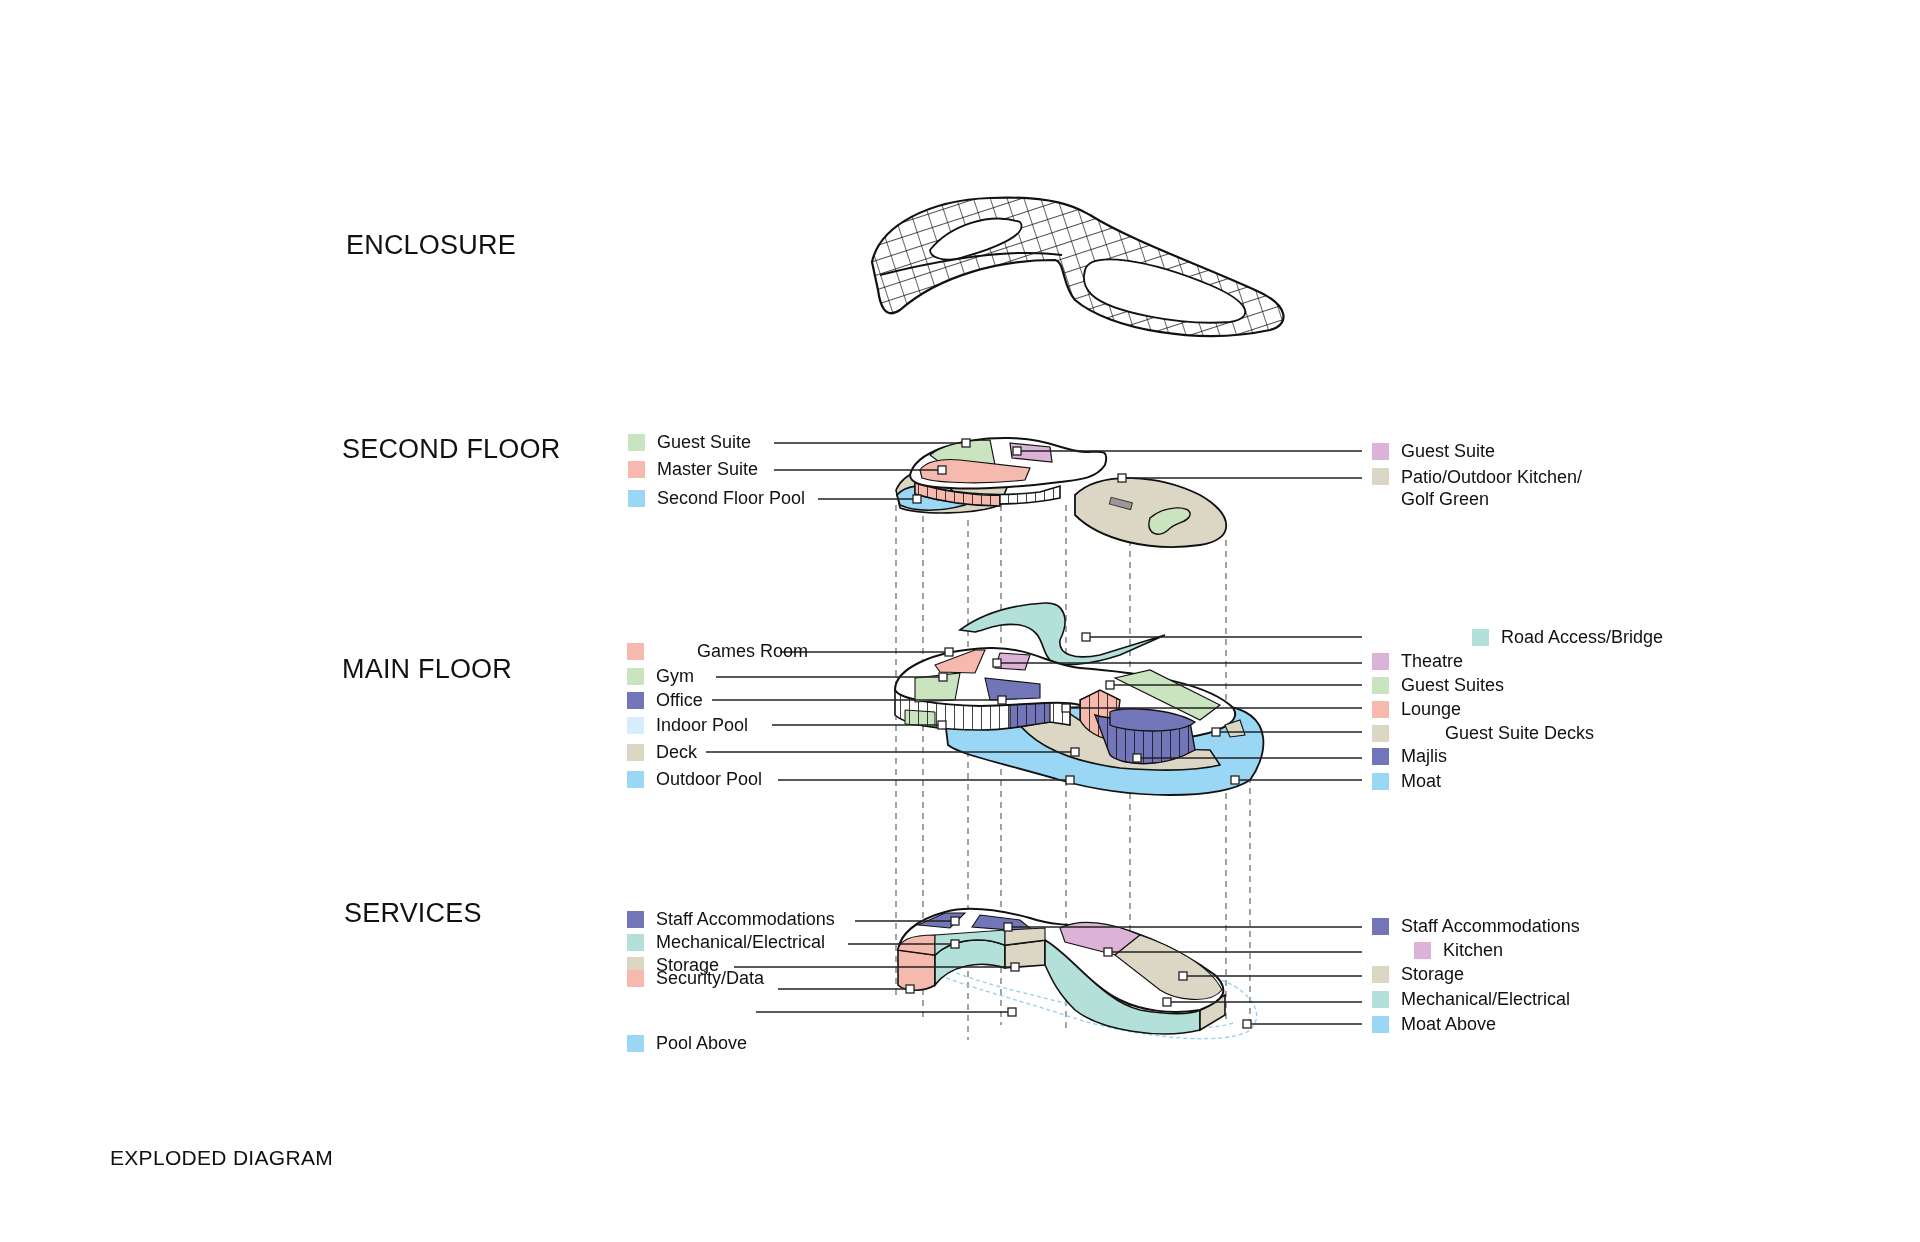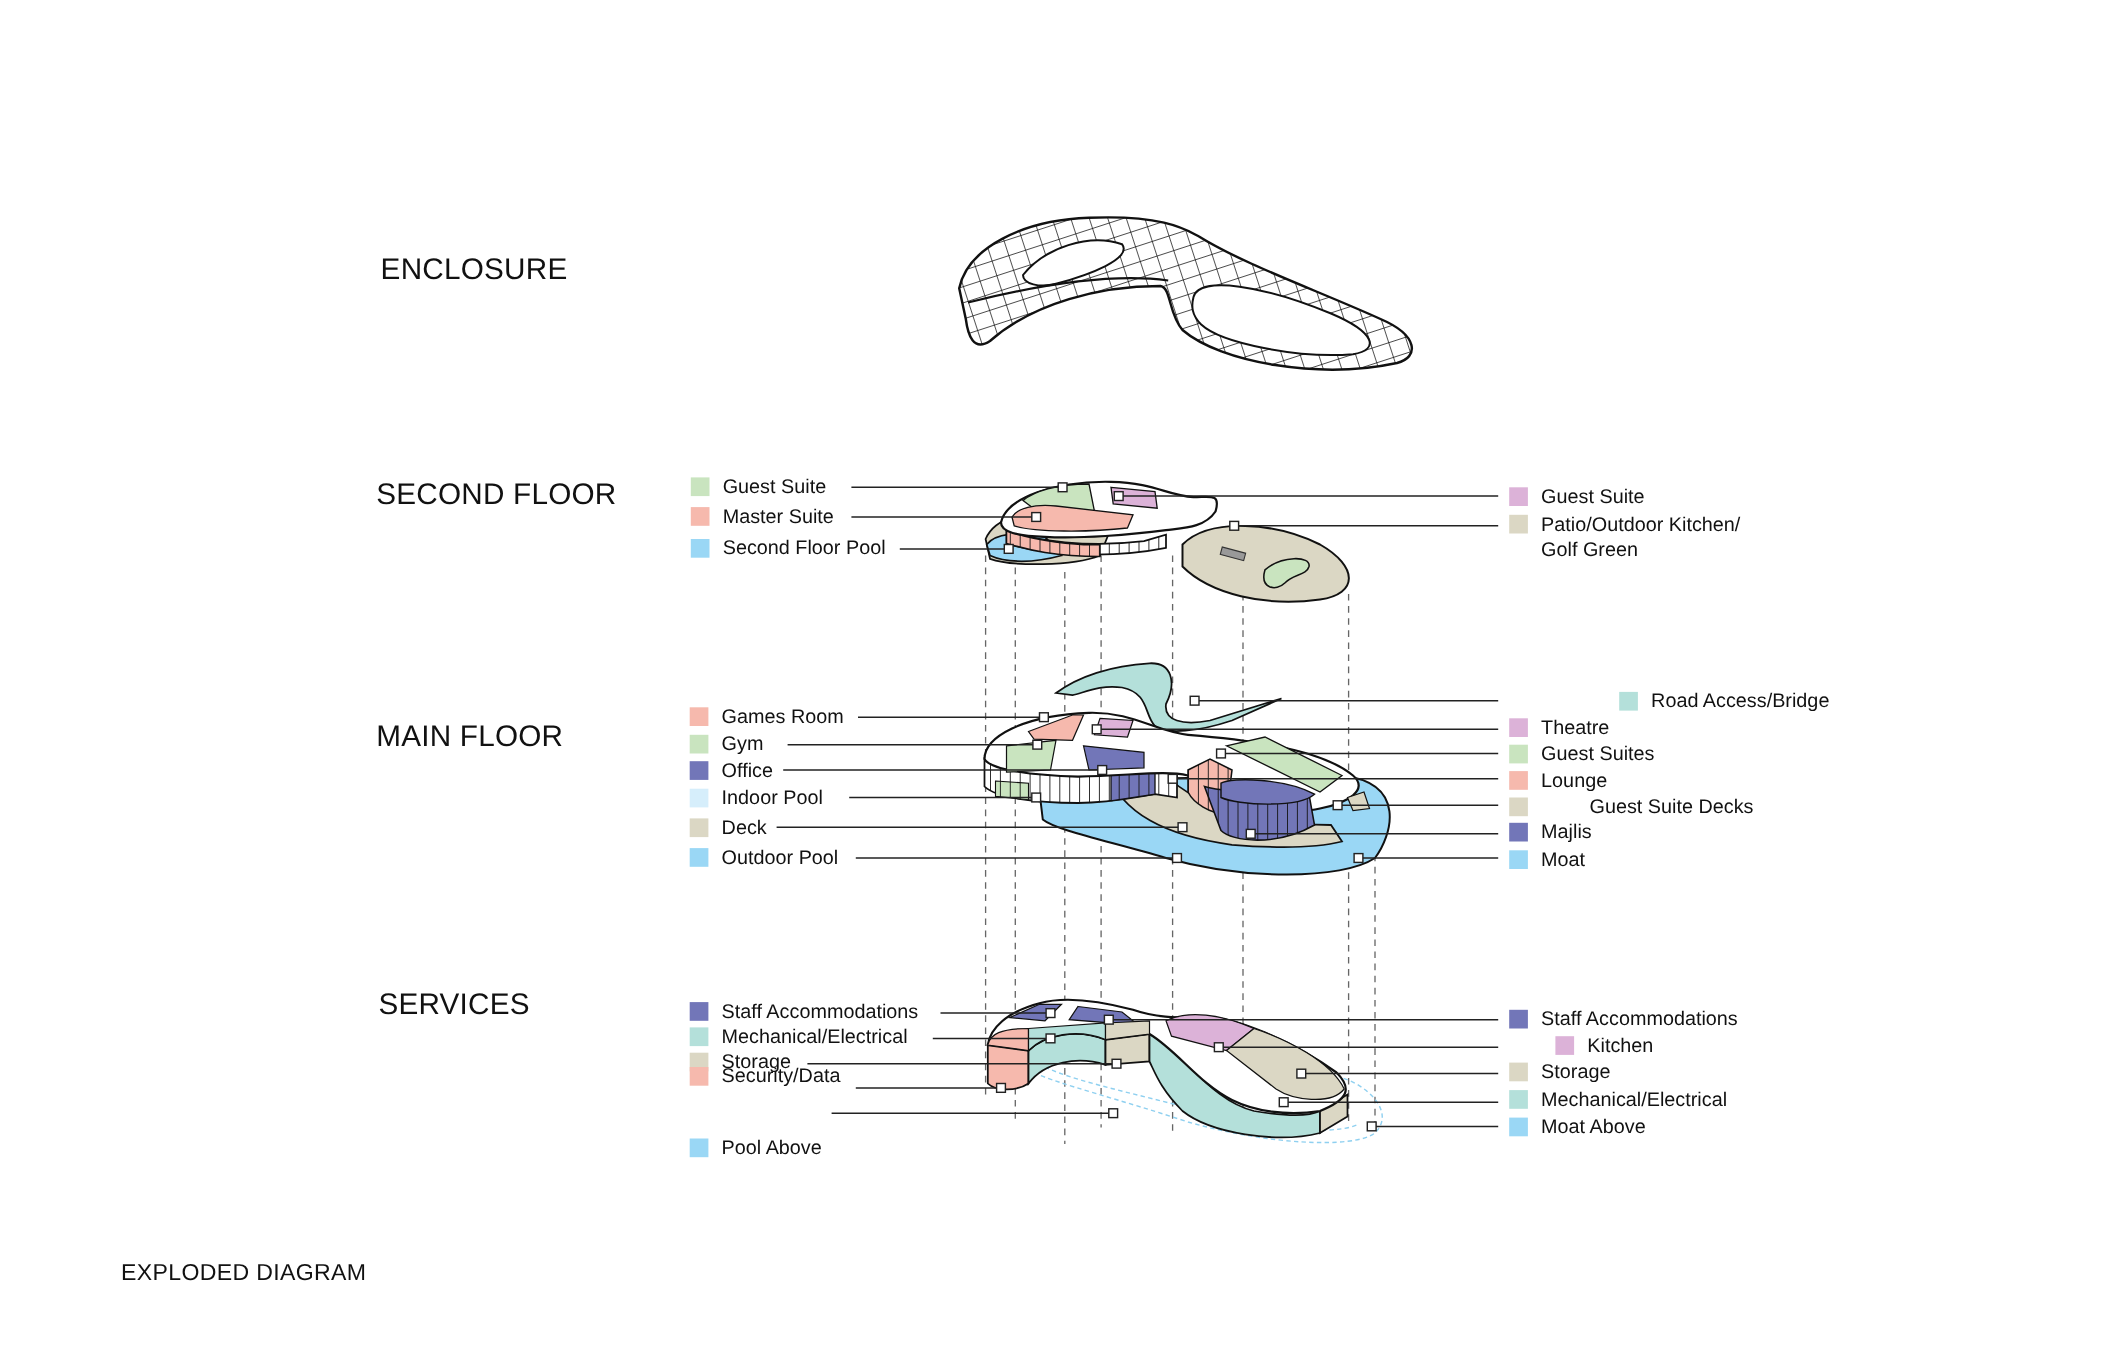--- a/index.html
+++ b/index.html
@@ -220,21 +220,21 @@
   <span class="lbl">Guest Suite</span>
 </div>
 <div class="legend-item multi" style="left:1372px; top:466px;">
   <span class="sw" style="background:#dbd7c4"></span>
   <span class="lbl">
     <span>Patio/Outdoor Kitchen/</span><br>
     <span>Golf Green</span>
   </span>
 </div>
 
-<div class="legend-item" style="left:627px; top:640px;">
+<div class="legend-item" style="left:627px; top:640px;gap:41px;">
   <span class="sw" style="background:#f6b9ad"></span>
   <span class="lbl">Games Room</span>
 </div>
 <div class="legend-item" style="left:627px; top:665px;">
   <span class="sw" style="background:#c9e4bf"></span>
   <span class="lbl">Gym</span>
 </div>
 <div class="legend-item" style="left:627px; top:689px;align-items:center;">
   <span class="sw" style="background:#7276b8"></span>
   <span class="lbl">Office</span>

